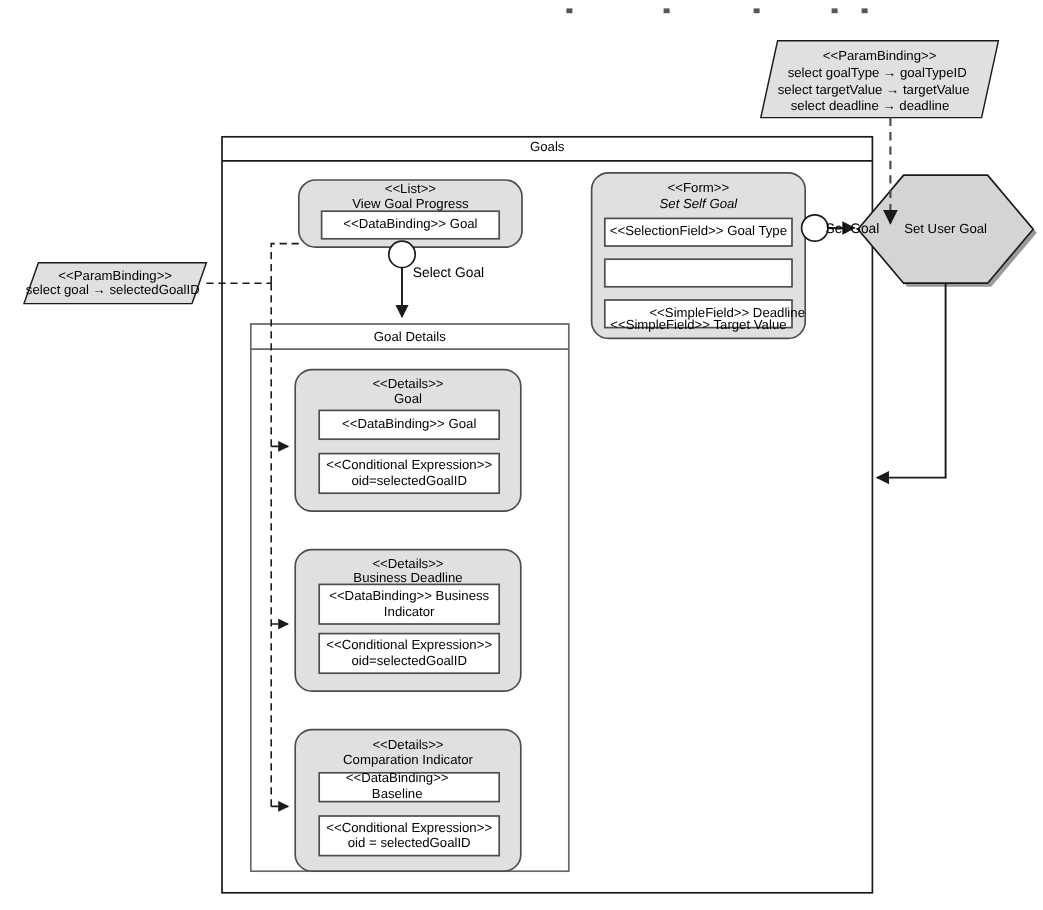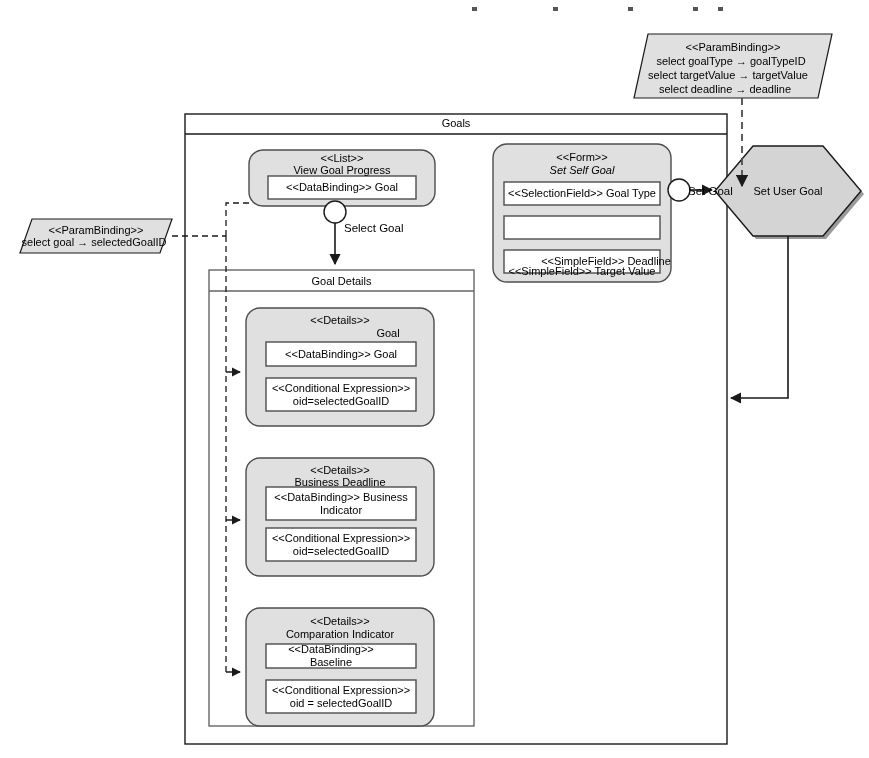--- a/index.html
+++ b/index.html
@@ -116,21 +116,21 @@
   <div class="lbl ctr" style="left:249px;top:164px;width:186px;height:13px;">View Goal Progress</div>
   <div class="lbl ctr" style="left:268px;top:176px;width:148px;height:23px;display:flex;align-items:center;justify-content:center;">&lt;&lt;DataBinding&gt;&gt; Goal</div>
 
   <div class="lbl ctr" style="left:493px;top:151px;width:178px;height:13px;">&lt;&lt;Form&gt;&gt;</div>
   <div class="lbl ctr" style="left:493px;top:164px;width:178px;height:13px;font-style:italic;">Set Self Goal</div>
   <div class="lbl ctr" style="left:504px;top:182px;width:156px;height:23px;display:flex;align-items:center;justify-content:center;">&lt;&lt;SelectionField&gt;&gt; Goal Type</div>
   <div class="lbl ctr" style="left:504px;top:216px;width:156px;height:23px;display:flex;align-items:center;justify-content:center;margin-top:44px;">&lt;&lt;SimpleField&gt;&gt; Target Value</div>
   <div class="lbl ctr" style="left:528px;top:250px;width:156px;height:23px;display:flex;align-items:center;justify-content:center;">&lt;&lt;SimpleField&gt;&gt; Deadline</div>
 
   <div class="lbl ctr" style="left:246px;top:314px;width:188px;height:13px;">&lt;&lt;Details&gt;&gt;</div>
-  <div class="lbl ctr" style="left:246px;top:327px;width:188px;height:13px;padding-left:48px;">Goal</div>
+  <div class="lbl ctr" style="left:246px;top:327px;width:188px;height:13px;">Goal</div>
   <div class="lbl ctr" style="left:266px;top:342px;width:150px;height:24px;display:flex;align-items:center;justify-content:center;">&lt;&lt;DataBinding&gt;&gt; Goal</div>
   <div class="lbl ctr" style="left:266px;top:378px;width:150px;height:33px;display:flex;align-items:center;justify-content:center;">&lt;&lt;Conditional Expression&gt;&gt;
 oid=selectedGoalID</div>
 
   <div class="lbl ctr" style="left:246px;top:464px;width:188px;height:13px;">&lt;&lt;Details&gt;&gt;</div>
   <div class="lbl ctr" style="left:246px;top:476px;width:188px;height:13px;">Business Deadline</div>
   <div class="lbl ctr" style="left:266px;top:487px;width:150px;height:33px;display:flex;align-items:center;justify-content:center;">&lt;&lt;DataBinding&gt;&gt; Business Indicator</div>
   <div class="lbl ctr" style="left:266px;top:528px;width:150px;height:33px;display:flex;align-items:center;justify-content:center;">&lt;&lt;Conditional Expression&gt;&gt;
 oid=selectedGoalID</div>
 

